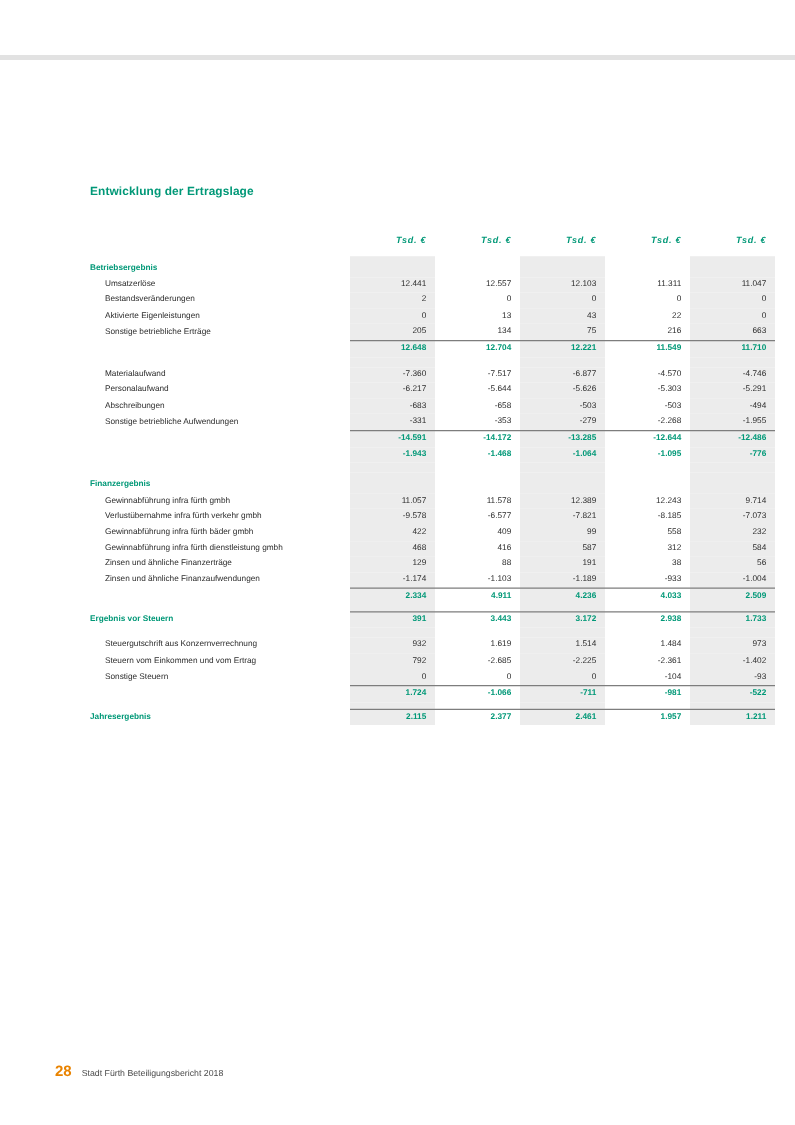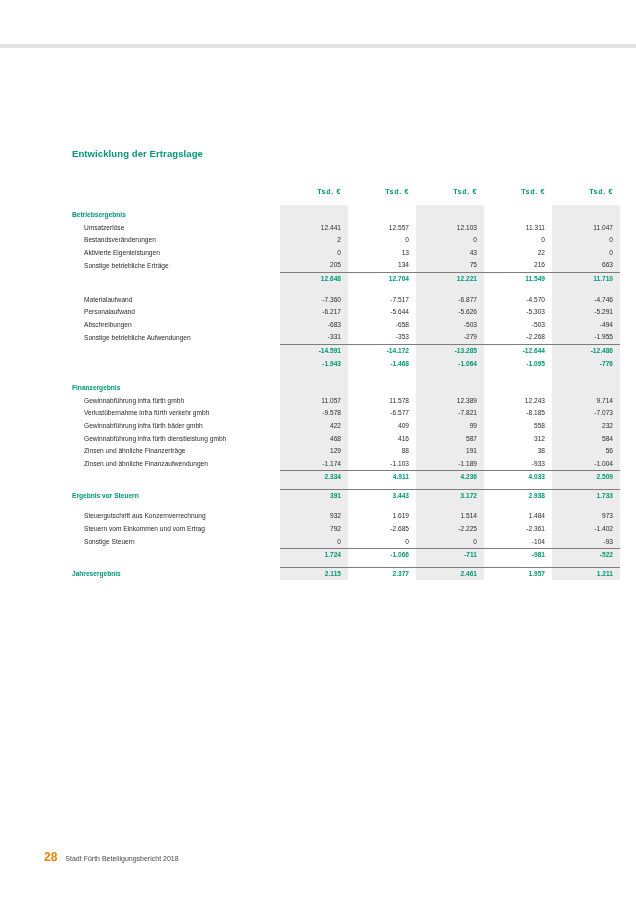--- a/index.html
+++ b/index.html
@@ -64,20 +64,21 @@
     padding-bottom: 1px !important;
   }
   .hdr-unit {
     color: #009877;
     font-weight: bold;
     font-size: 7.2px;
     text-align: right;
     letter-spacing: 0.6px;
     padding-right: 7px !important;
     padding-bottom: 9px !important;
+    font-style: italic;
   }
   tr.row td {
     height: 12.6px;
     line-height: 12.6px;
   }
   td.label {
     padding-left: 0;
     white-space: nowrap;
     overflow: hidden;
   }

